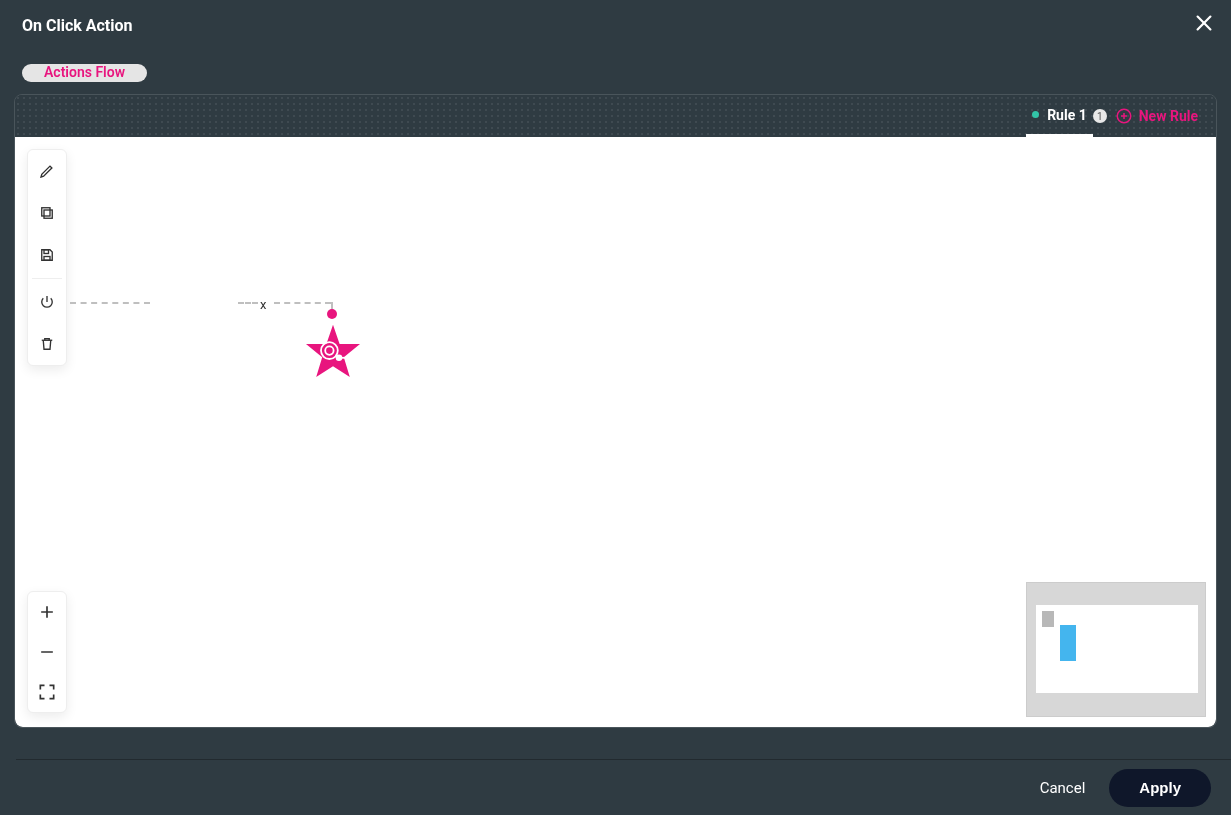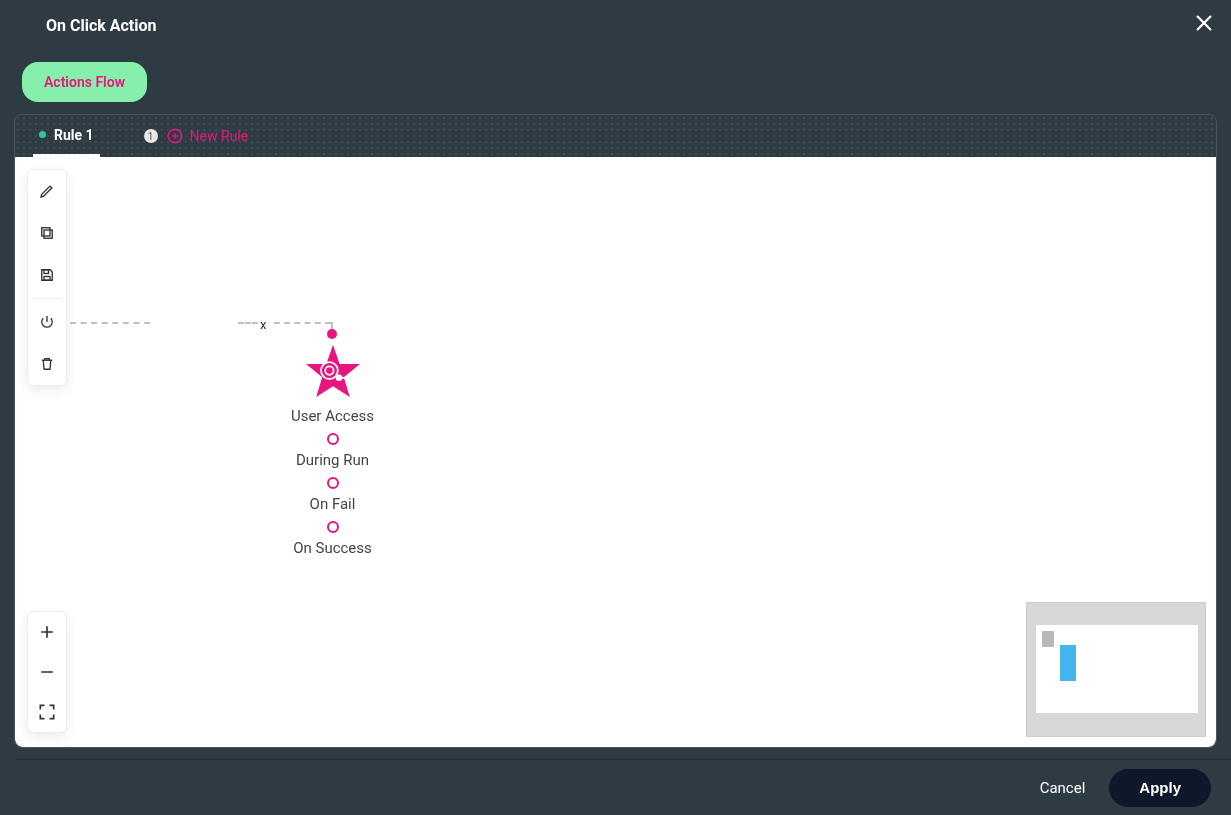--- a/index.html
+++ b/index.html
@@ -11,67 +11,65 @@
     overflow: hidden;
     position: relative;
   }
   .header {
     height: 50px;
     display: flex;
     align-items: center;
     justify-content: space-between;
     padding: 0 16px 0 22px;
     color: #fff;
-    margin-left: 24px;
   }
   .header-title {
     font-size: 16px;
     font-weight: 700;
   }
   .close-x {
     cursor: pointer;
     color: #fff;
   }
   .tabs-row {
     padding: 12px 22px;
   }
   .tab-pill {
-    background: #86efac;
+    background: #e5e5e5;
     color: #e8157e;
     border-radius: 16px;
-    height: 40px;
+    height: 18px;
     padding: 0 22px;
     display: inline-flex;
-    align-items: center;
+    align-items: flex-start;
     font-size: 14px;
     font-weight: 600;
     cursor: pointer;
   }
   .rules-block {
     margin: 0 14px 14px 14px;
     border: 1px solid #4a555b;
     border-radius: 8px;
     overflow: hidden;
     background-image:
       radial-gradient(circle, rgba(255,255,255,0.08) 1px, transparent 1px);
     background-size: 6px 6px;
     background-position: 0 0;
   }
   .rules-header {
     height: 42px;
     display: flex;
     align-items: center;
-    justify-content: flex-start;
+    justify-content: flex-end;
     padding: 0 18px;
     background-image:
       radial-gradient(circle, rgba(255,255,255,0.08) 1px, transparent 1px);
     background-size: 6px 6px;
     background-position: 0 0;
     background-color: #2f3b42;
-    gap: 44px;
   }
   .rule-tab {
     display: inline-flex;
     align-items: center;
     color: #fff;
     font-weight: 700;
     font-size: 14px;
     border-bottom: 3px solid #fff;
     height: 42px;
     padding: 0 6px;
@@ -85,21 +83,21 @@
   .count-badge {
     background: #e8e8e8;
     color: #555;
     font-size: 10px;
     border-radius: 50%;
     width: 14px; height: 14px;
     display: inline-flex; align-items: center; justify-content: center;
   }
   .new-rule-btn {
     color: #e8157e;
-    font-weight: 400;
+    font-weight: 700;
     font-size: 14px;
     display: inline-flex;
     align-items: center;
     gap: 6px;
     cursor: pointer;
   }
   .canvas-area {
     background: #fff;
     height: 590px;
     position: relative;
@@ -374,29 +372,20 @@
         <polygon points="50,3 61,35 95,35 68,57 78,90 50,72 22,90 32,57 5,35 39,35" fill="#e8157e"></polygon>
         <g transform="translate(50,52)" stroke="#fff" stroke-width="3" fill="none">
           <circle cx="-6" cy="-6" r="7"></circle>
           <circle cx="-6" cy="-6" r="14"></circle>
           <circle cx="10" cy="6" r="4" fill="#fff"></circle>
           <line x1="14" y1="6" x2="22" y2="6"></line>
         </g>
       </svg>
     </div>
 
-    <div class="action-labels">
-      <div class="lbl">User Access</div>
-      <div class="ring"></div>
-      <div class="lbl">During Run</div>
-      <div class="ring"></div>
-      <div class="lbl">On Fail</div>
-      <div class="ring"></div>
-      <div class="lbl">On Success</div>
-    </div>
 
     <div class="minimap">
       <div class="minimap-inner">
         <div class="mm-start"></div>
         <div class="mm-action"></div>
       </div>
     </div>
 
   </div>
 </div>

